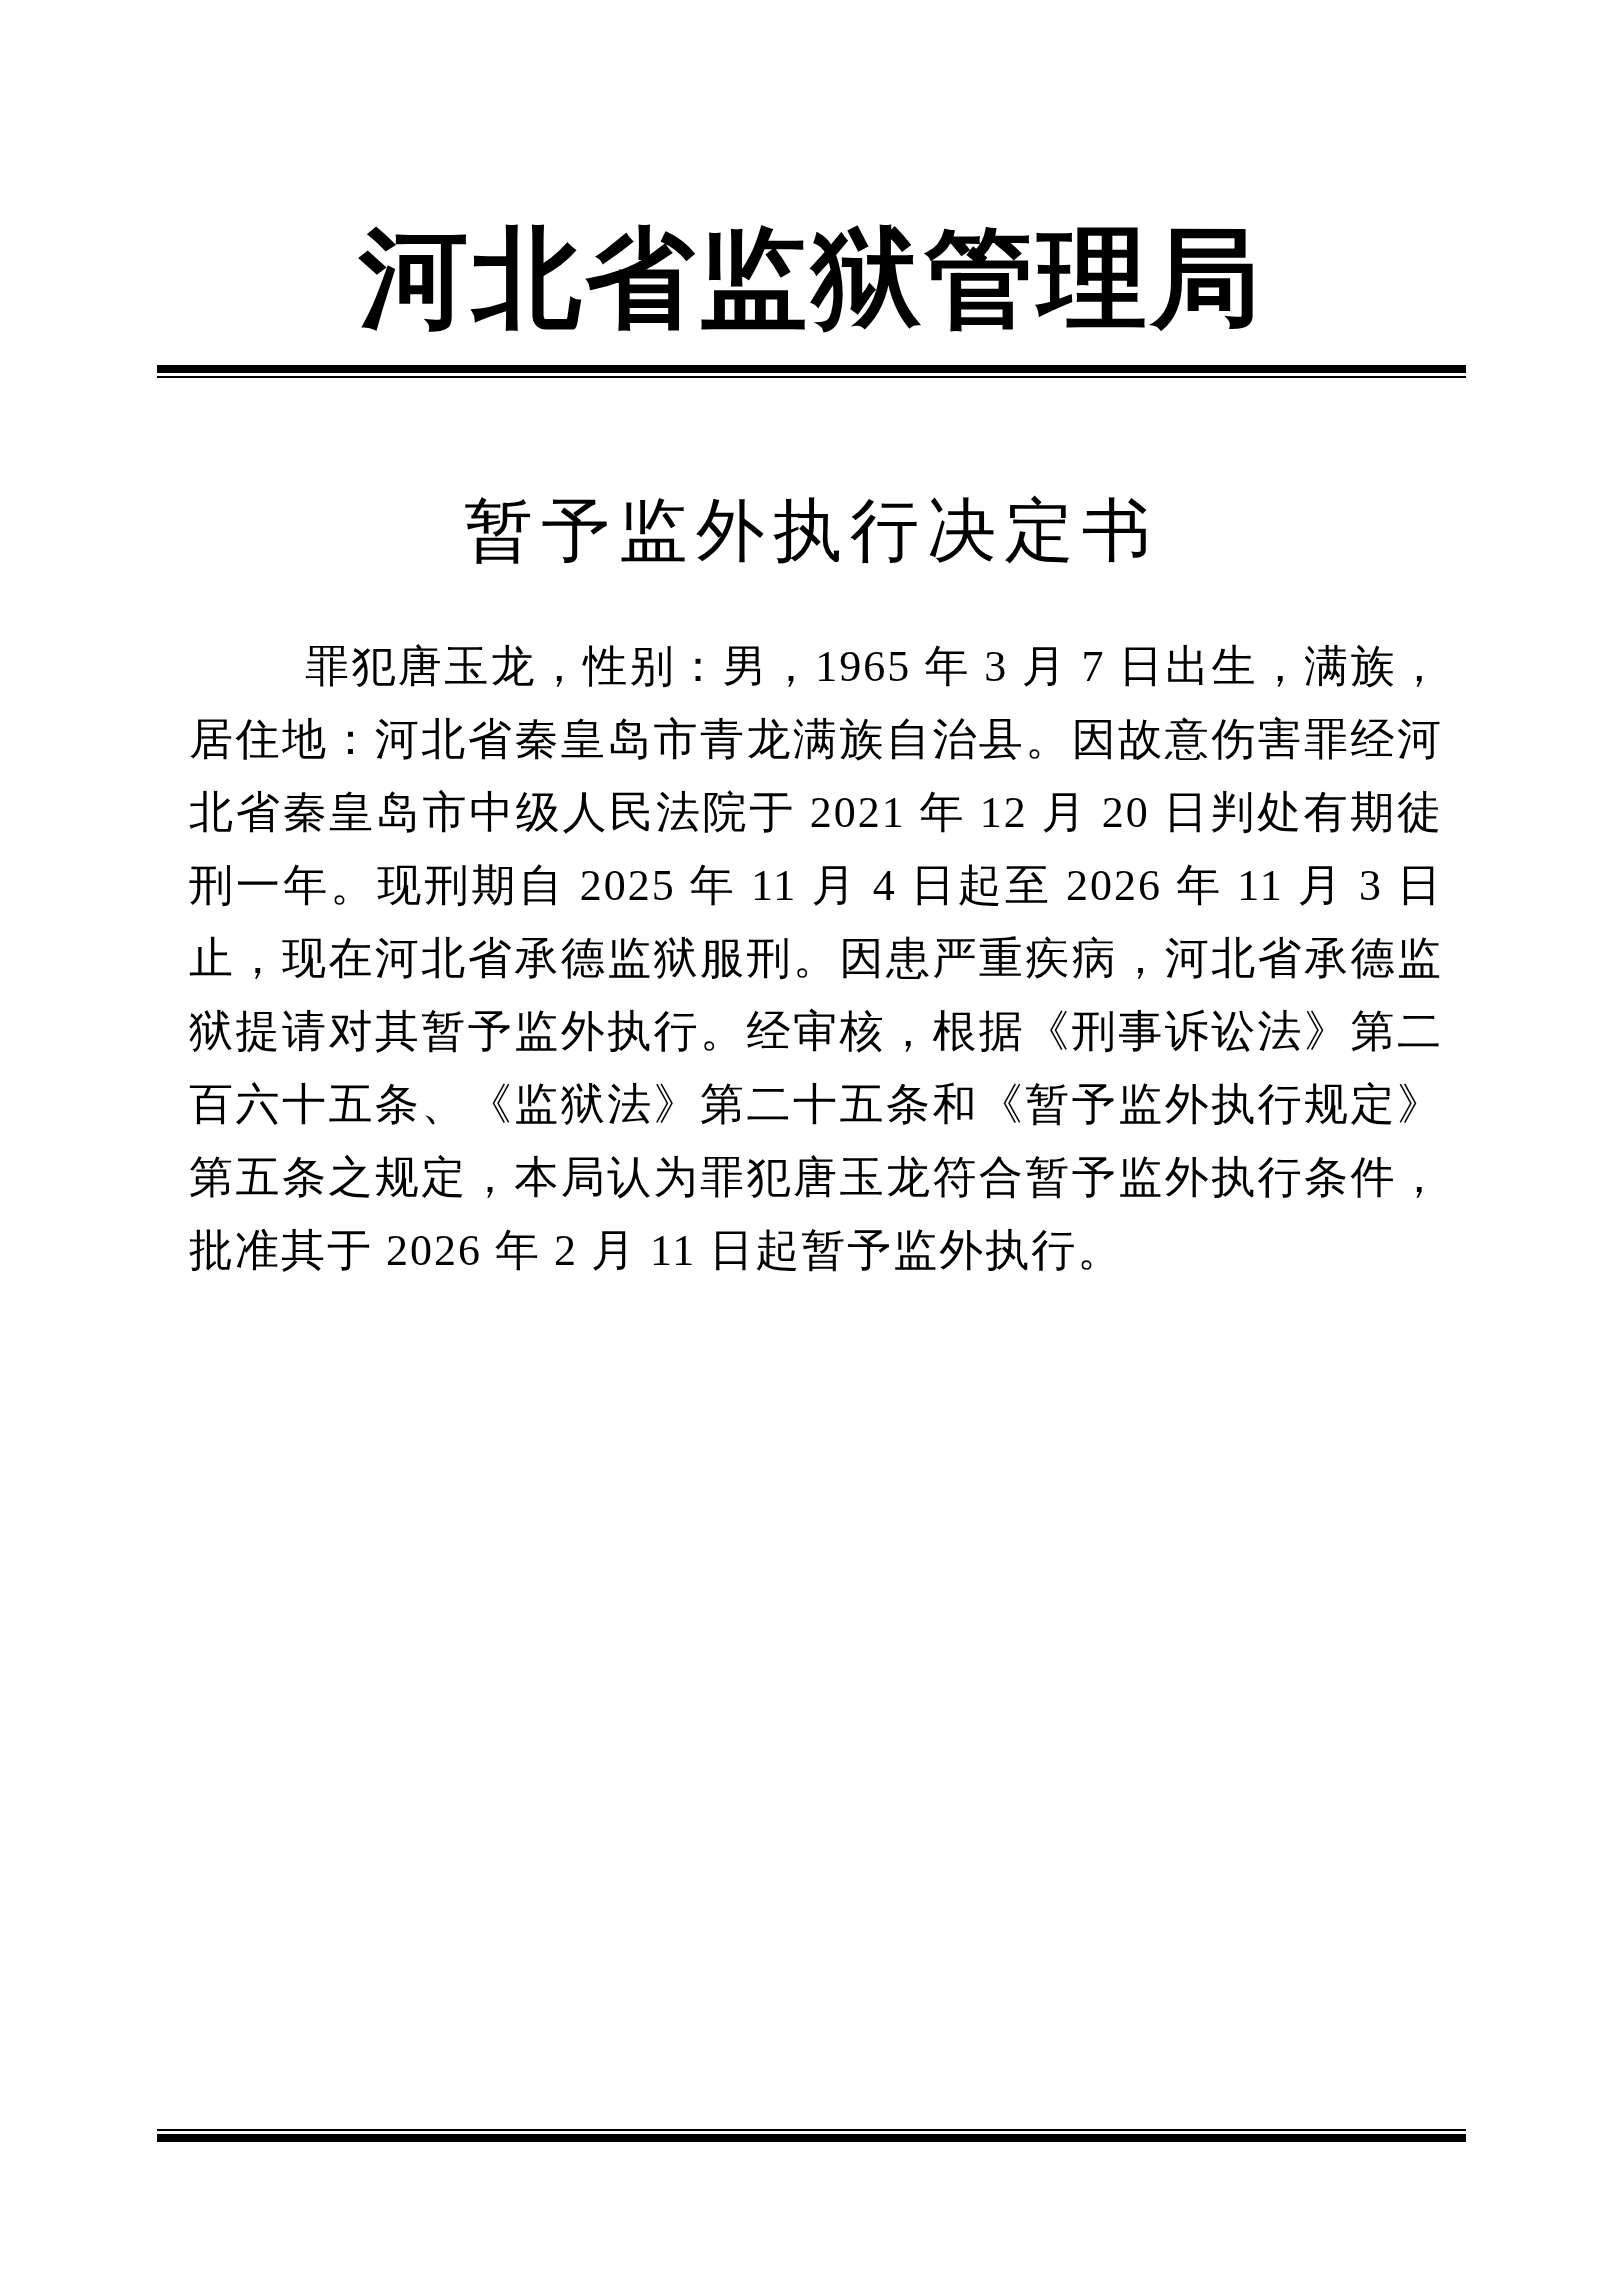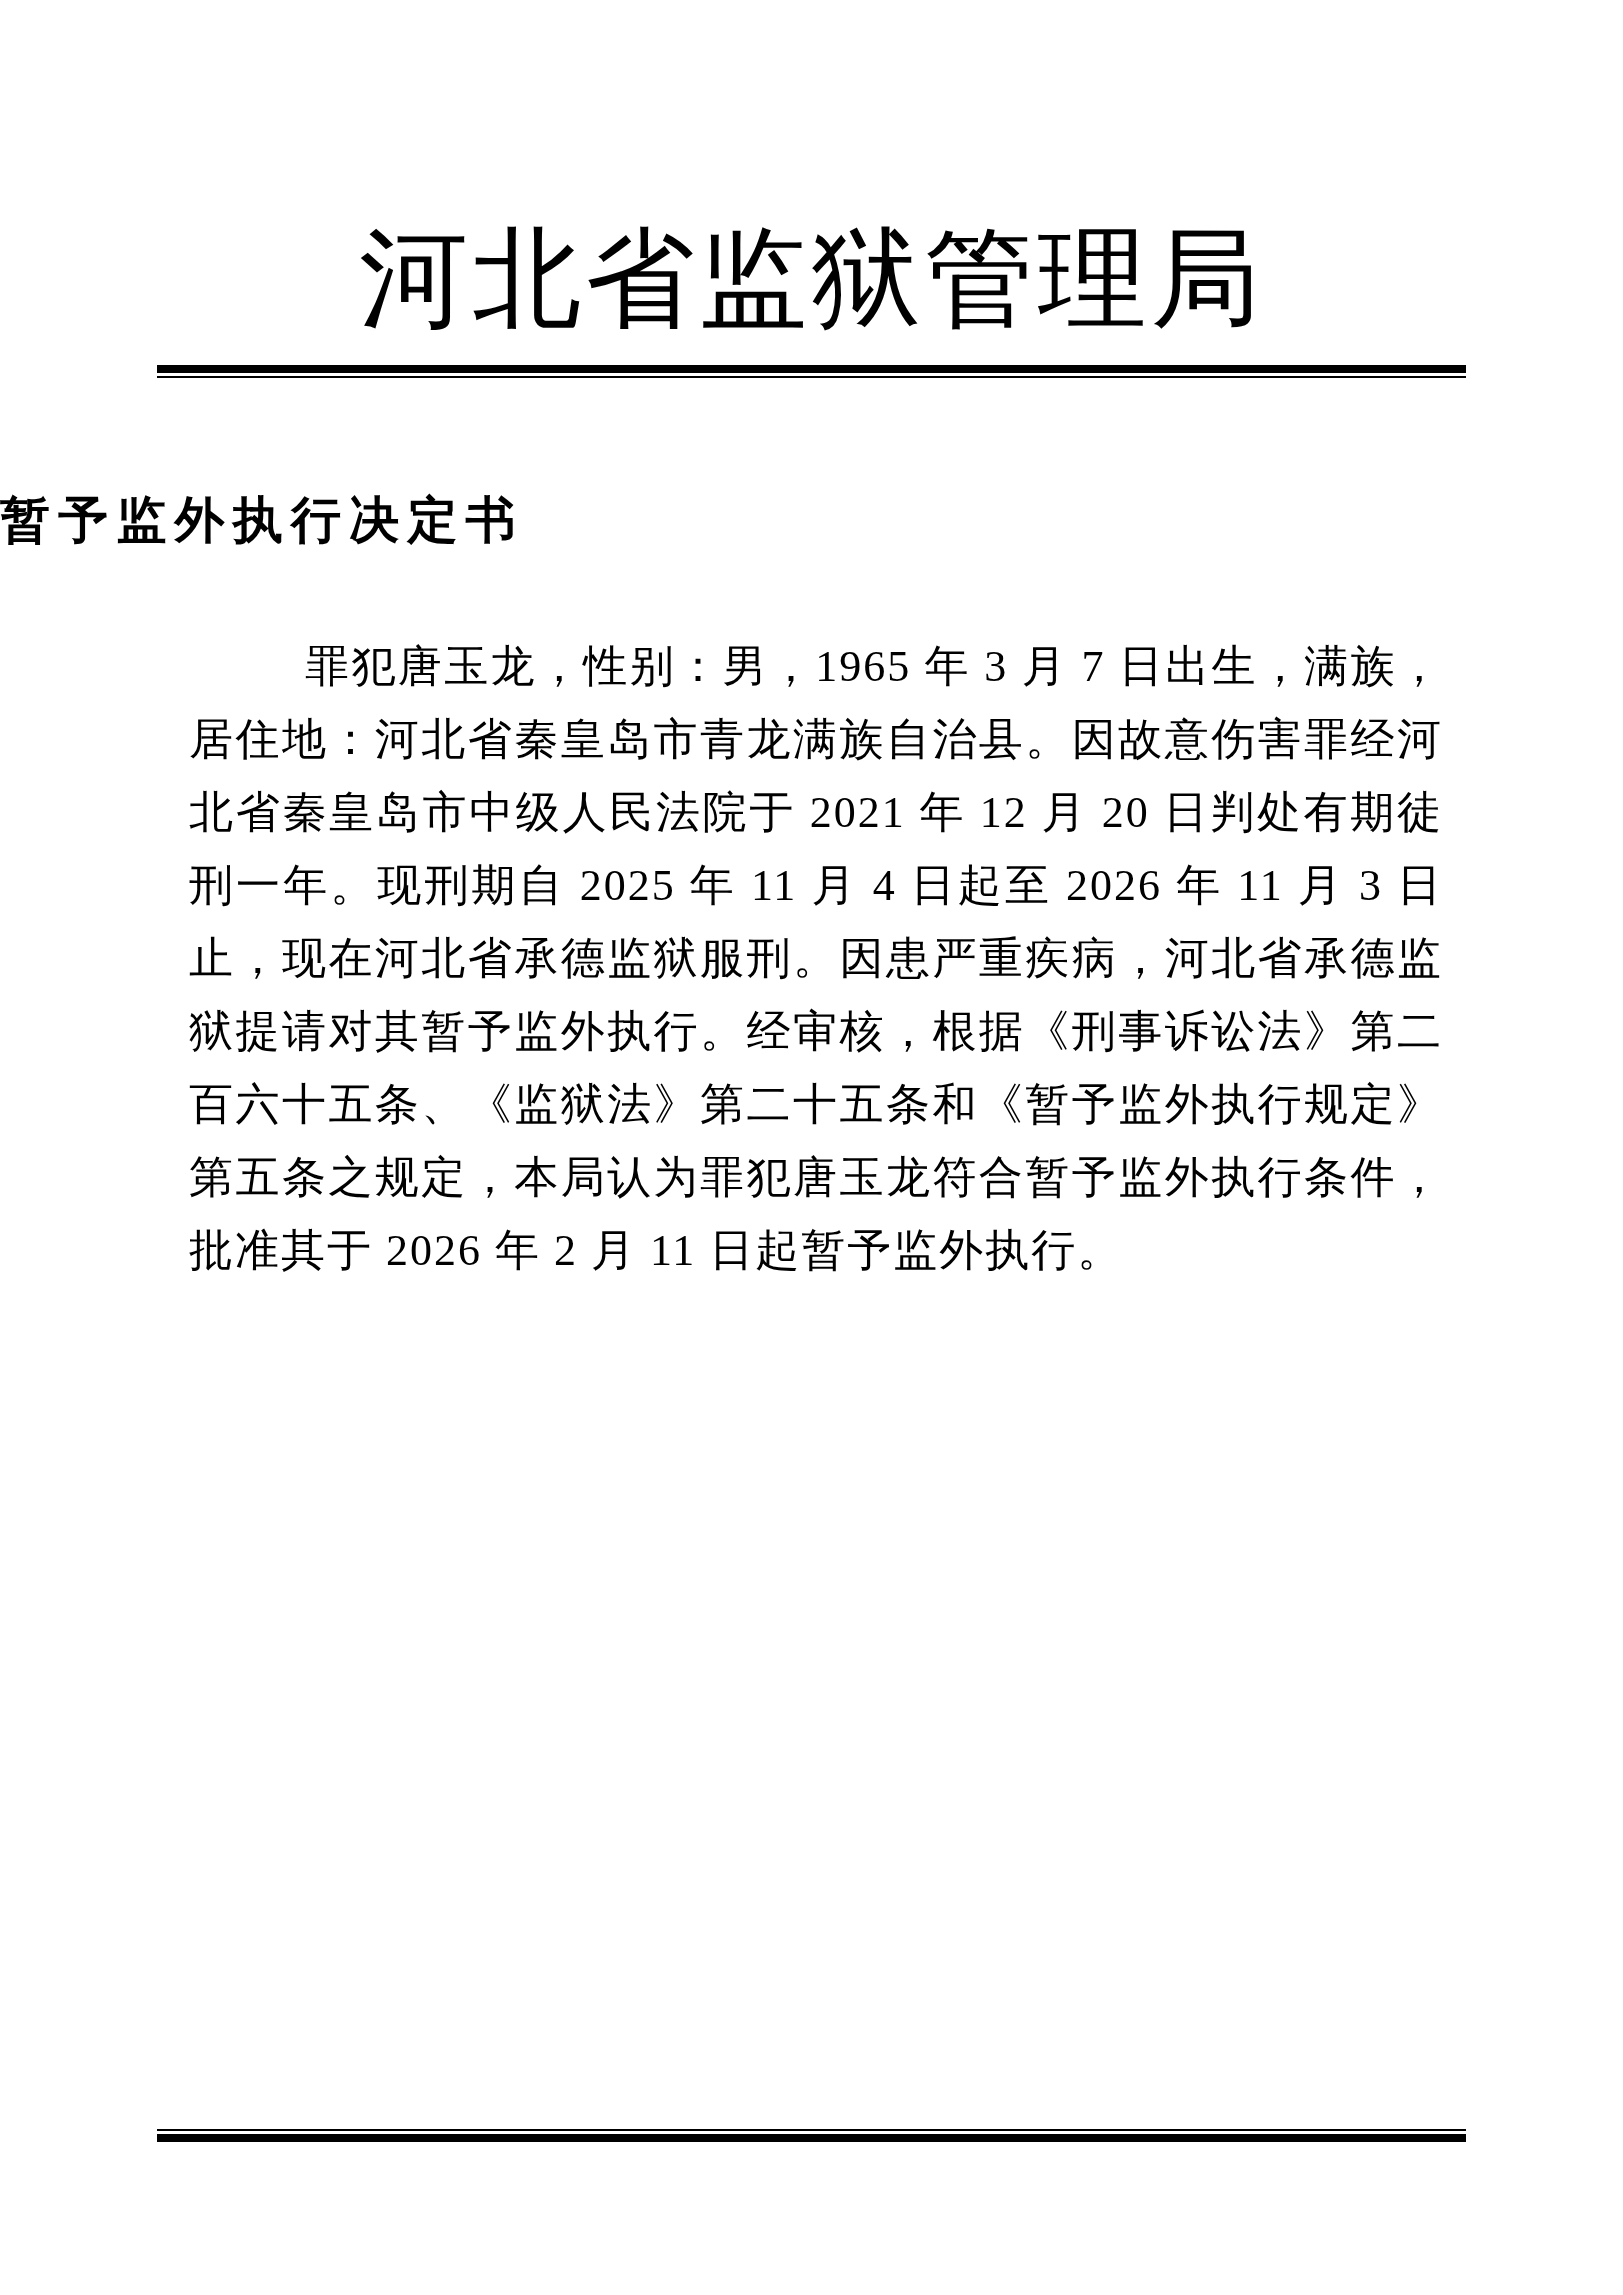--- a/index.html
+++ b/index.html
@@ -18,42 +18,43 @@
     overflow: hidden;
   }
   .org-name {
     position: absolute;
     top: 225px;
     left: 0;
     width: 100%;
     text-align: center;
     font-size: 109px;
     line-height: 1.0;
-    font-weight: normal;
+    font-weight: bold;
     letter-spacing: 4.1px;
     white-space: nowrap;
   }
   .rule {
     position: absolute;
     left: 157px;
     width: 1309px;
     background: #000000;
   }
   .rule-top-thick  { top: 365px;  height: 8.2px; }
   .rule-top-thin   { top: 376px;  height: 2px;  }
   .rule-bottom-thin  { top: 2129px; height: 2px;  }
   .rule-bottom-thick { top: 2134px; height: 8.2px; }
   .doc-title {
     position: absolute;
     top: 492px;
     left: 0;
     width: 100%;
-    font-size: 50px;
+    text-align: center;
+    font-size: 69px;
     line-height: 1.15;
-    font-weight: bold;
+    font-weight: normal;
     letter-spacing: 8.2px;
     white-space: nowrap;
   }
   .body-text {
     position: absolute;
     top: 630px;
     left: 189px;
     width: 1254px;
     font-size: 44px;
     line-height: 73px;

